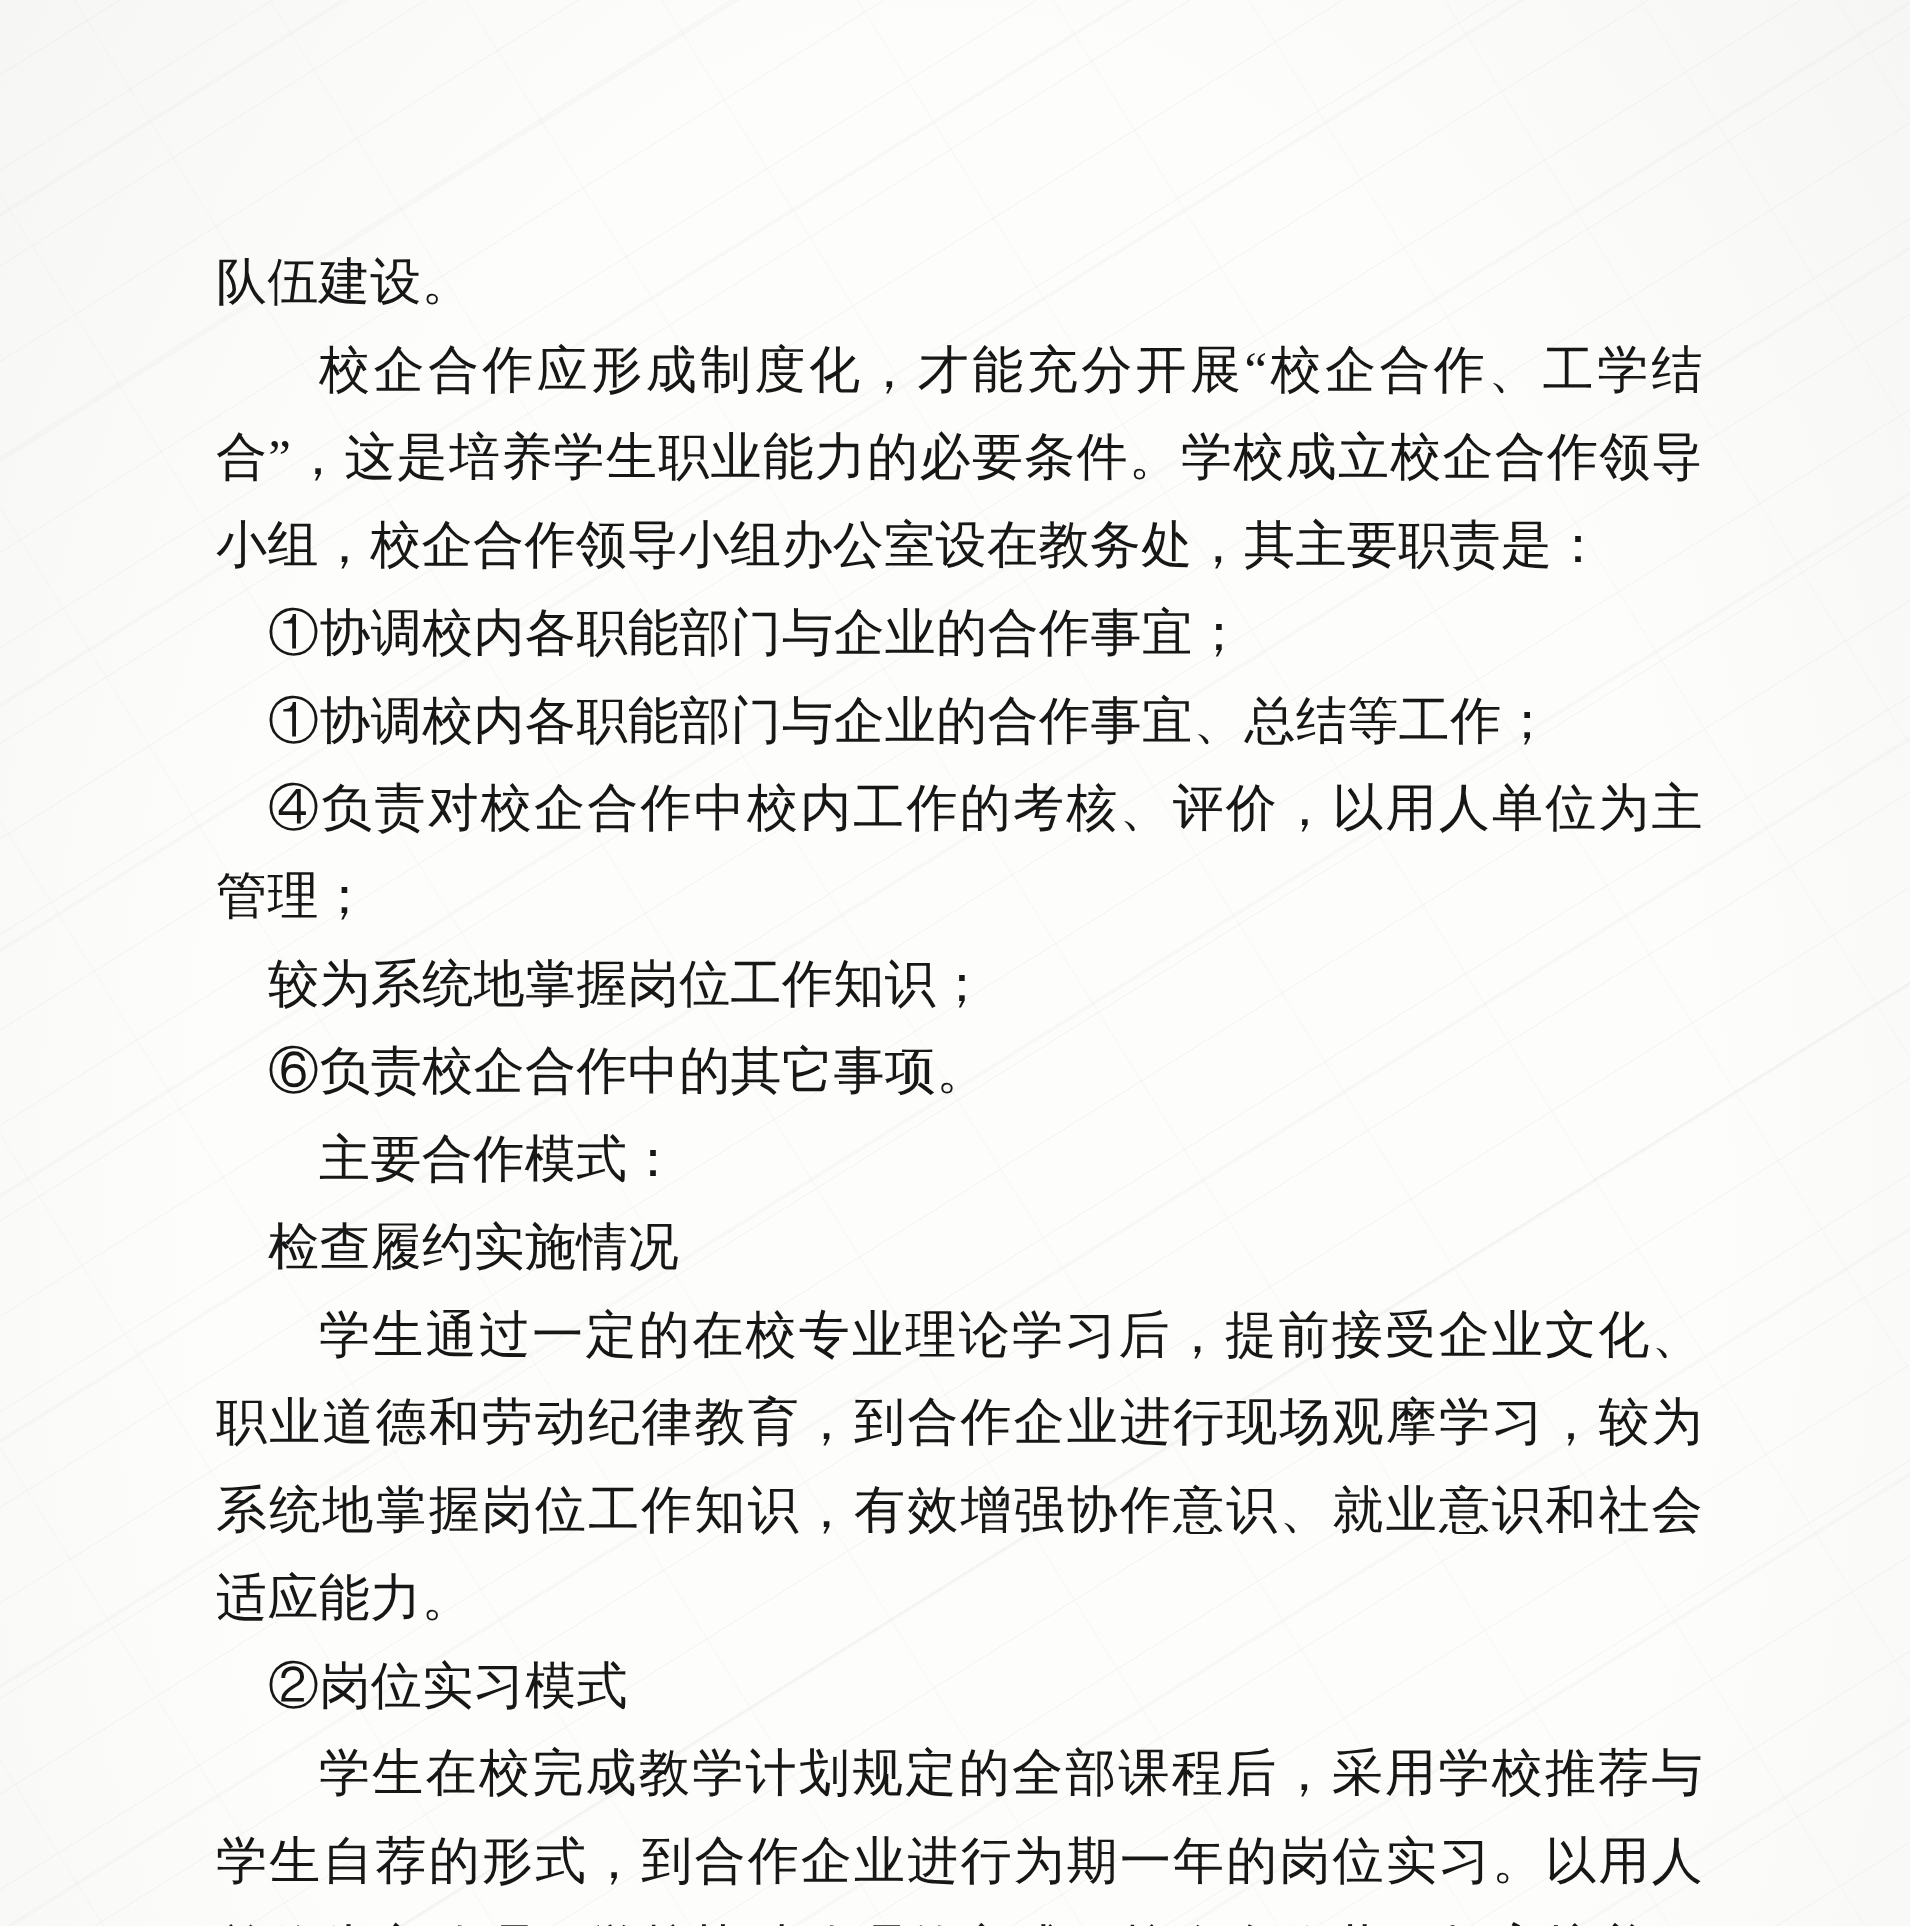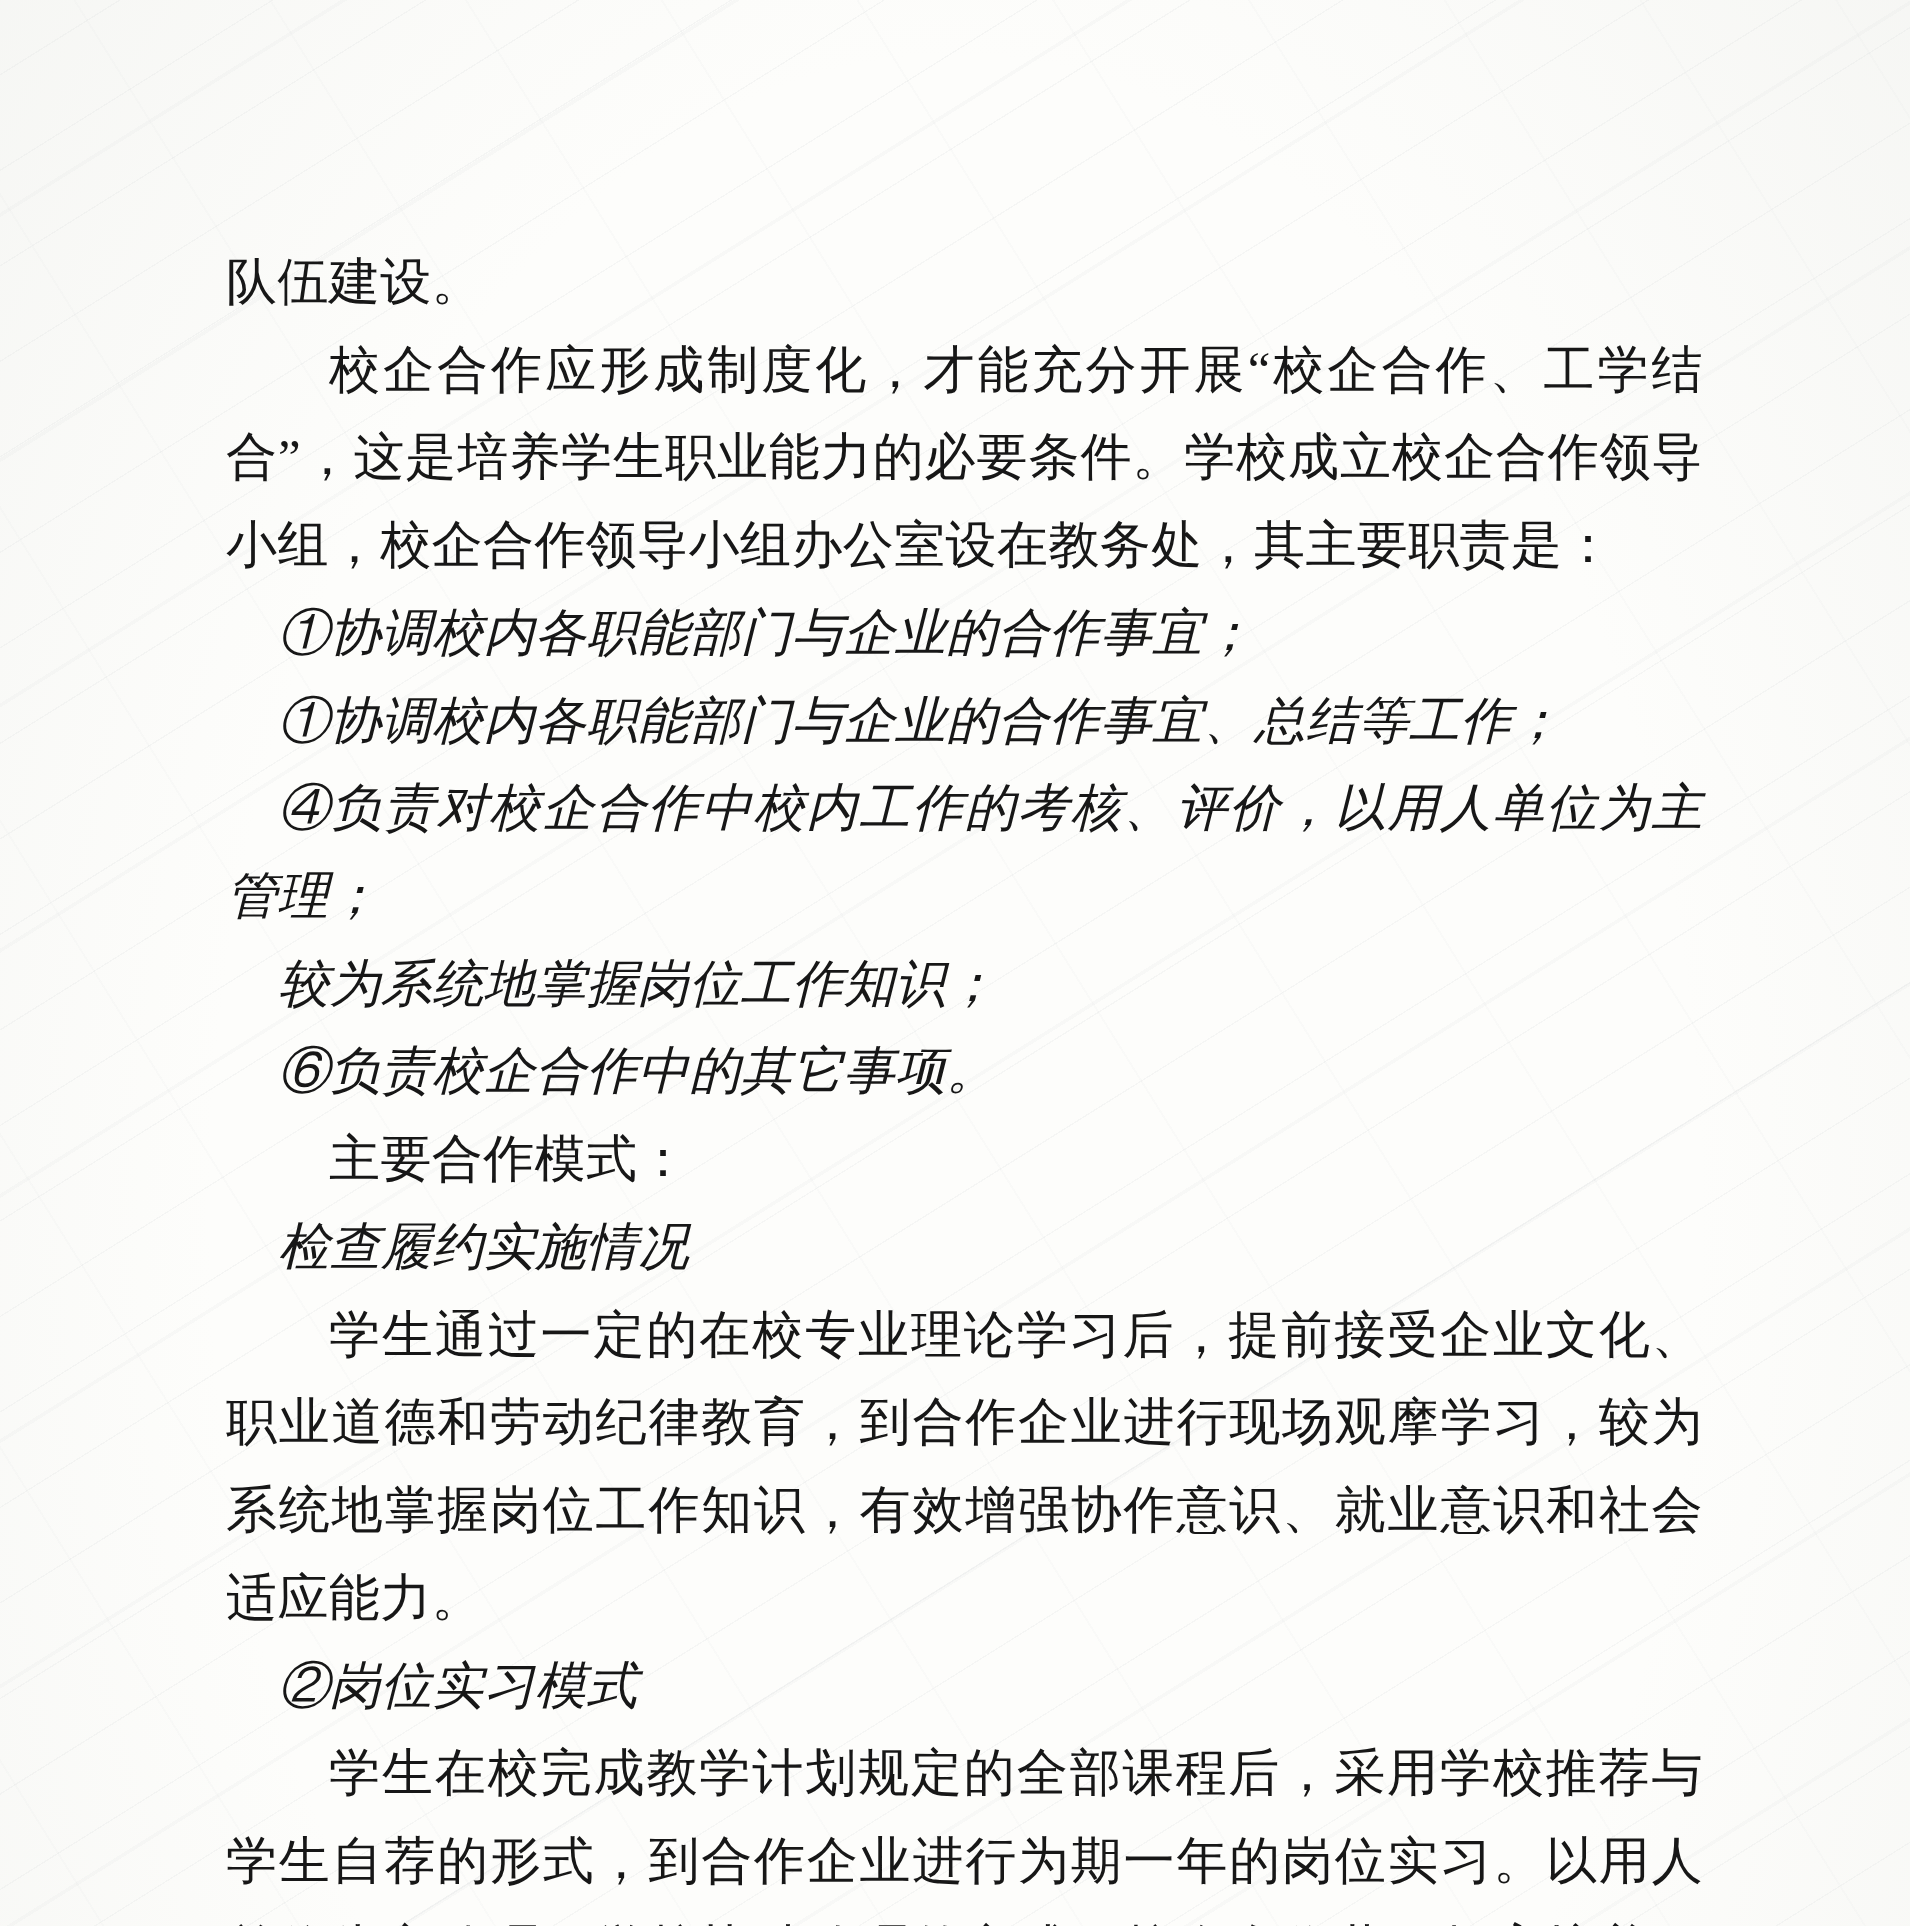--- a/index.html
+++ b/index.html
@@ -57,32 +57,31 @@
     top: 239px;
     width: 1487px;
   }
   .para {
     font-size: 51px;
     line-height: 1.72;
     color: #171717;
     letter-spacing: 0.4px;
     text-align: justify;
     text-justify: inter-character;
-    margin: 0 0 0 10px;
+    margin: 0 0 0 0;
     font-family: "Liberation Serif", "DejaVu Serif", serif;
   }
   .indent {
     text-indent: 103px;
   }
   .noindent {
     text-indent: 0;
   }
   .hang {
     text-indent: 52px;
-    font-style: italic;
   }
 </style>
 </head>
 <body>
 
 <div class="page">
   <div class="texture"></div>
   <div class="paper-tint"></div>
 
   <div class="content">

